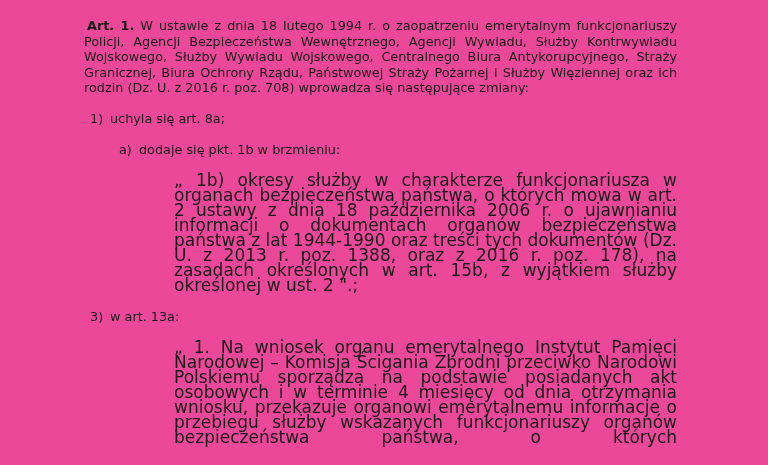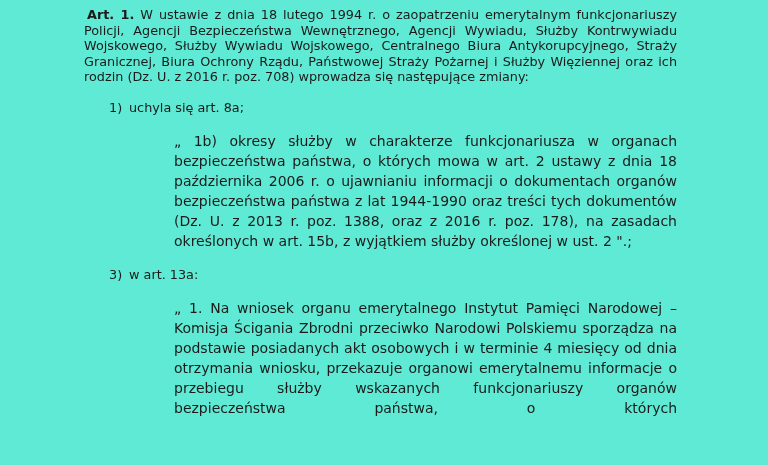--- a/index.html
+++ b/index.html
@@ -11,70 +11,73 @@
     width: 768px;
     height: 465px;
     overflow: hidden;
     font-family: "DejaVu Sans", "Liberation Sans", sans-serif;
     color: #1b1b1b;
   }
   .page {
     box-sizing: border-box;
     width: 768px;
     height: 465px;
-    padding: 7px 91px 0 84px;
+    padding: 18px 91px 0 84px;
     overflow: hidden;
-    background: #5eead4;
+    background: #ec4899;
   }
   .intro {
     font-size: 12.8px;
     line-height: 15.5px;
     text-align: justify;
     text-indent: 3px;
     margin: 0;
   }
   .intro .art-label {
     font-weight: 700;
   }
   .item {
     font-size: 12.8px;
     line-height: 15.5px;
     margin: 15.5px 0 0 0;
     white-space: nowrap;
   }
-  .item.l1 { margin-left: 25px; }
+  .item.l1 { margin-left: 6px; }
   .item.l2 { margin-left: 35px; }
   .item .marker {
     display: inline-block;
     width: 20px;
   }
   .quote {
     box-sizing: border-box;
     width: 503px;
     margin: 15.5px 0 0 90px;
-    font-size: 14px;
-    line-height: 20px;
+    font-size: 17px;
+    line-height: 15px;
     text-align: justify;
   }
   .quote.cut {
     text-align-last: justify;
   }
 </style>
 </head>
 <body>
 
 <div class="page">
 
   <p class="intro"><span class="art-label">Art. 1.</span><span> W ustawie z dnia 18 lutego 1994 r. o zaopatrzeniu emerytalnym funkcjonariuszy Policji, Agencji Bezpieczeństwa Wewnętrznego, Agencji Wywiadu, Służby Kontrwywiadu Wojskowego, Służby Wywiadu Wojskowego, Centralnego Biura Antykorupcyjnego, Straży Granicznej, Biura Ochrony Rządu, Państwowej Straży Pożarnej i Służby Więziennej oraz ich rodzin (Dz. U. z 2016 r. poz. 708) wprowadza się następujące zmiany:</span></p>
 
   <div class="item l1">
     <span class="marker">1)</span><span>uchyla się art. 8a;</span>
   </div>
 
 
+  <div class="item l2">
+    <span class="marker">a)</span><span>dodaje się pkt. 1b w brzmieniu:</span>
+  </div>
 
   <div class="quote">
     <span>„ 1b) okresy służby w charakterze funkcjonariusza w organach bezpieczeństwa państwa, o których mowa w art. 2 ustawy z dnia 18 października 2006 r. o ujawnianiu informacji o dokumentach organów bezpieczeństwa państwa z lat 1944-1990 oraz treści tych dokumentów (Dz. U. z 2013 r. poz. 1388, oraz z 2016 r. poz. 178), na zasadach określonych w art. 15b, z wyjątkiem służby określonej w ust. 2 ".;</span>
   </div>
 
 
   <div class="item l1">
     <span class="marker">3)</span><span>w art. 13a:</span>
   </div>
 

